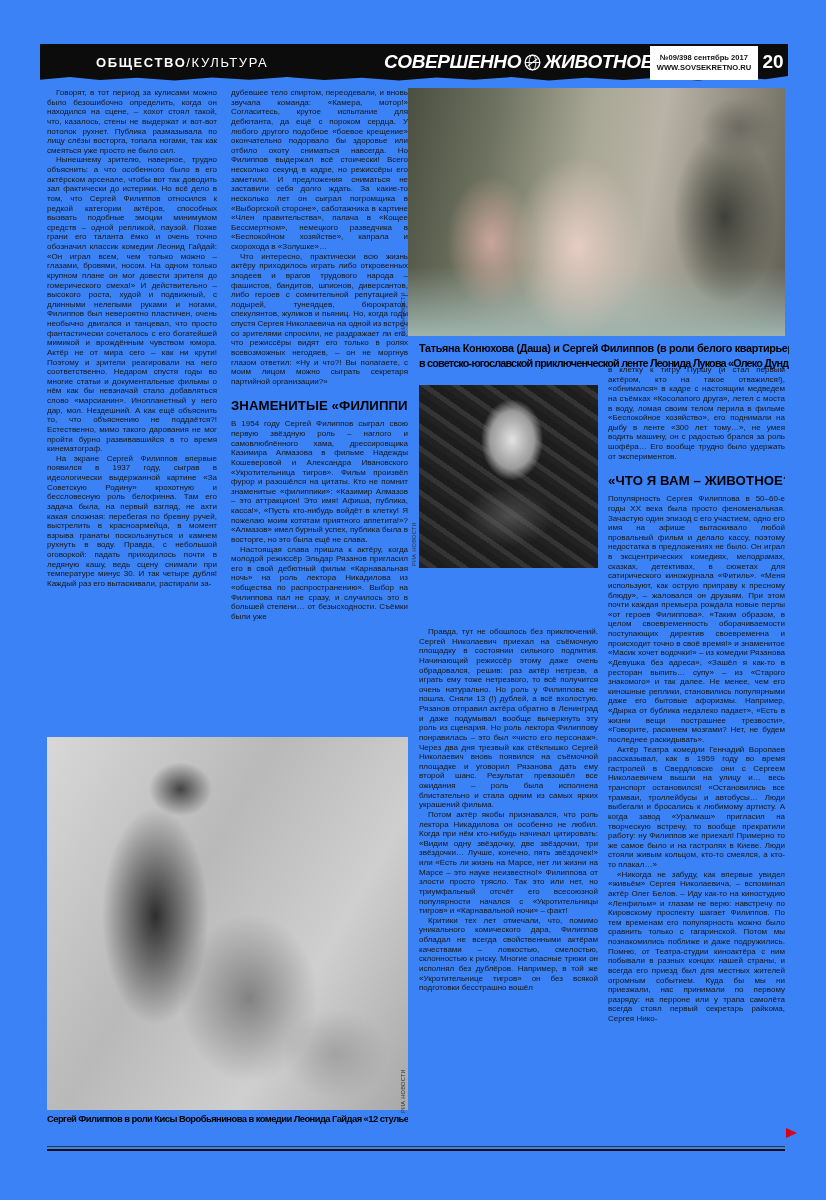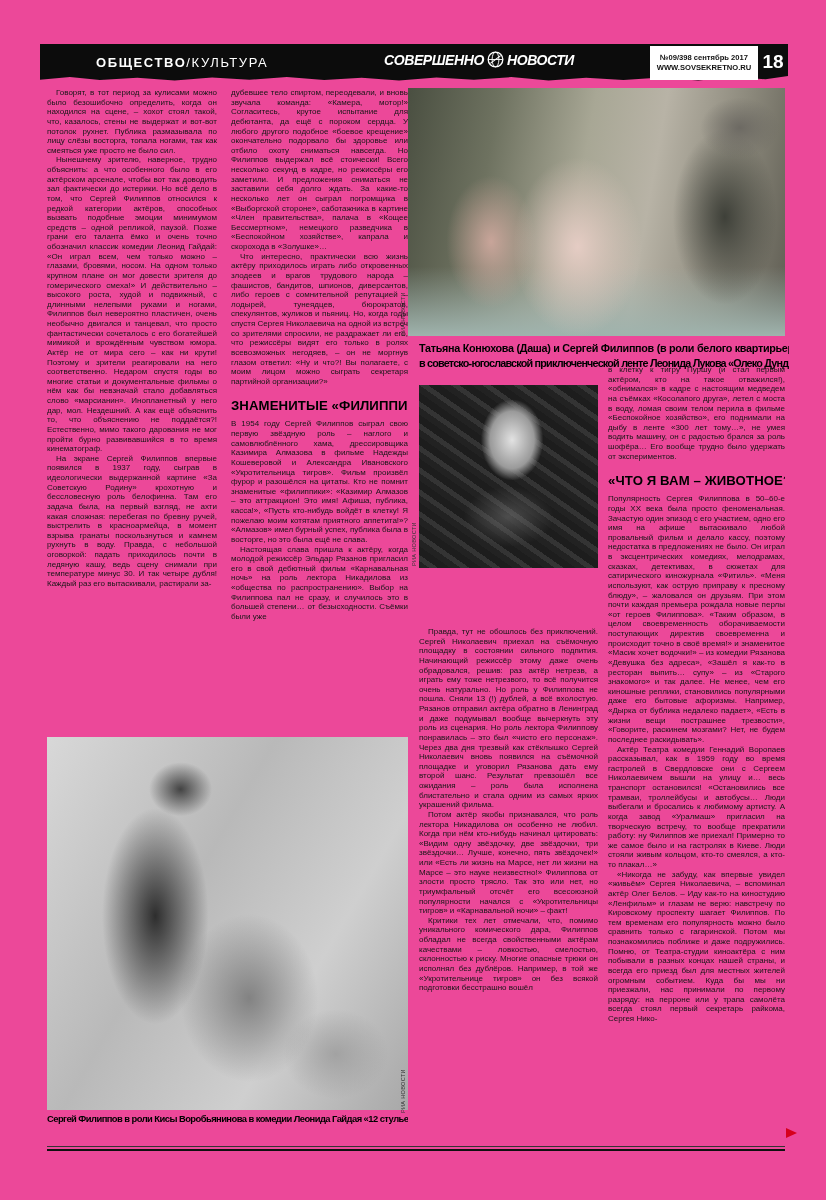--- a/index.html
+++ b/index.html
@@ -1,28 +1,28 @@
 <!DOCTYPE html>
 <html lang="ru"><head>
 <meta charset="utf-8">
 <style>
   html,body{margin:0;padding:0;background:#e8e8e8;}
-  #page{position:relative;width:826px;height:1200px;background:#ec4899;margin:0 auto;
+  #page{position:relative;width:826px;height:1200px;background:#3b82f6;margin:0 auto;
         font-family:"Liberation Sans","DejaVu Sans",sans-serif;overflow:hidden;}
 
   
   .bar{position:absolute;left:40px;top:44px;width:748px;height:38px;background:#0c0c0c;
        clip-path:polygon(0 0,100% 0,100% 84%,97% 93%,93% 86%,88% 96%,83% 88%,78% 95%,73% 89%,
                          68% 96%,63% 87%,58% 94%,53% 88%,48% 96%,43% 89%,38% 95%,33% 87%,
                          28% 94%,23% 88%,18% 96%,13% 89%,8% 95%,4% 87%,0 94%);}
   .section-label{position:absolute;left:96px;top:55px;color:#fff;font-size:13px;letter-spacing:1.6px;}
   .section-label b{font-weight:bold;}
   .section-label span{font-weight:normal;}
   .logo{position:absolute;left:384px;top:51px;display:flex;align-items:center;gap:3px;color:#fff;
-        font-weight:bold;font-style:italic;font-size:14px;letter-spacing:-0.4px;white-space:nowrap;}
+        font-weight:bold;font-style:italic;font-size:19px;letter-spacing:-0.4px;white-space:nowrap;}
   .globe{width:17px;height:17px;flex:0 0 auto;}
   .issue-box{position:absolute;left:650px;top:46px;width:108px;height:34px;background:#fff;
              display:flex;flex-direction:column;justify-content:center;align-items:center;
              font-size:7.6px;line-height:9.8px;color:#111;font-weight:bold;}
   .pagenum{position:absolute;left:760px;top:51px;width:26px;text-align:center;color:#fff;
            font-size:19px;font-weight:bold;}
 
   
   .col{position:absolute;font-size:8px;line-height:9.62px;text-align:justify;color:#161616;overflow:hidden;}
   #col1{left:47px;top:88px;width:170px;height:652px;}
@@ -84,27 +84,27 @@
   <div class="bar"></div>
   <div class="section-label"><b>ОБЩЕСТВО</b><span>/КУЛЬТУРА</span></div>
   <div class="logo">
     <span>СОВЕРШЕННО</span>
     <svg class="globe" viewBox="0 0 20 20">
       <circle cx="10" cy="10" r="8.6" fill="none" stroke="#fff" stroke-width="1.6"></circle>
       <ellipse cx="10" cy="10" rx="4" ry="8.6" fill="none" stroke="#fff" stroke-width="1.1"></ellipse>
       <line x1="1.4" y1="10" x2="18.6" y2="10" stroke="#fff" stroke-width="1.1"></line>
       <line x1="4" y1="14.5" x2="16" y2="5.5" stroke="#fff" stroke-width="1.3"></line>
     </svg>
-    <span>НОВОСТИ</span>
+    <span>ЖИВОТНОЕ</span>
   </div>
   <div class="issue-box">
     <div>№09/398  сентябрь 2017</div>
     <div>WWW.SOVSEKRETNO.RU</div>
   </div>
-  <div class="pagenum">18</div>
+  <div class="pagenum">20</div>
 
   <div class="photo" id="photo1"></div>
   <div class="vert" id="credit1">РИА НОВОСТИ</div>
   <div class="cap" id="cap1">
     <div class="l1">Татьяна Конюхова (Даша) и Сергей Филиппов (в роли белого квартирьера)</div>
     <div class="l2">в советско-югославской приключенческой ленте Леонида Лукова «Олеко Дундич». 1958</div>
   </div>
 
   <div class="photo" id="photo2"></div>
   <div class="vert" id="credit2">РИА НОВОСТИ</div>

